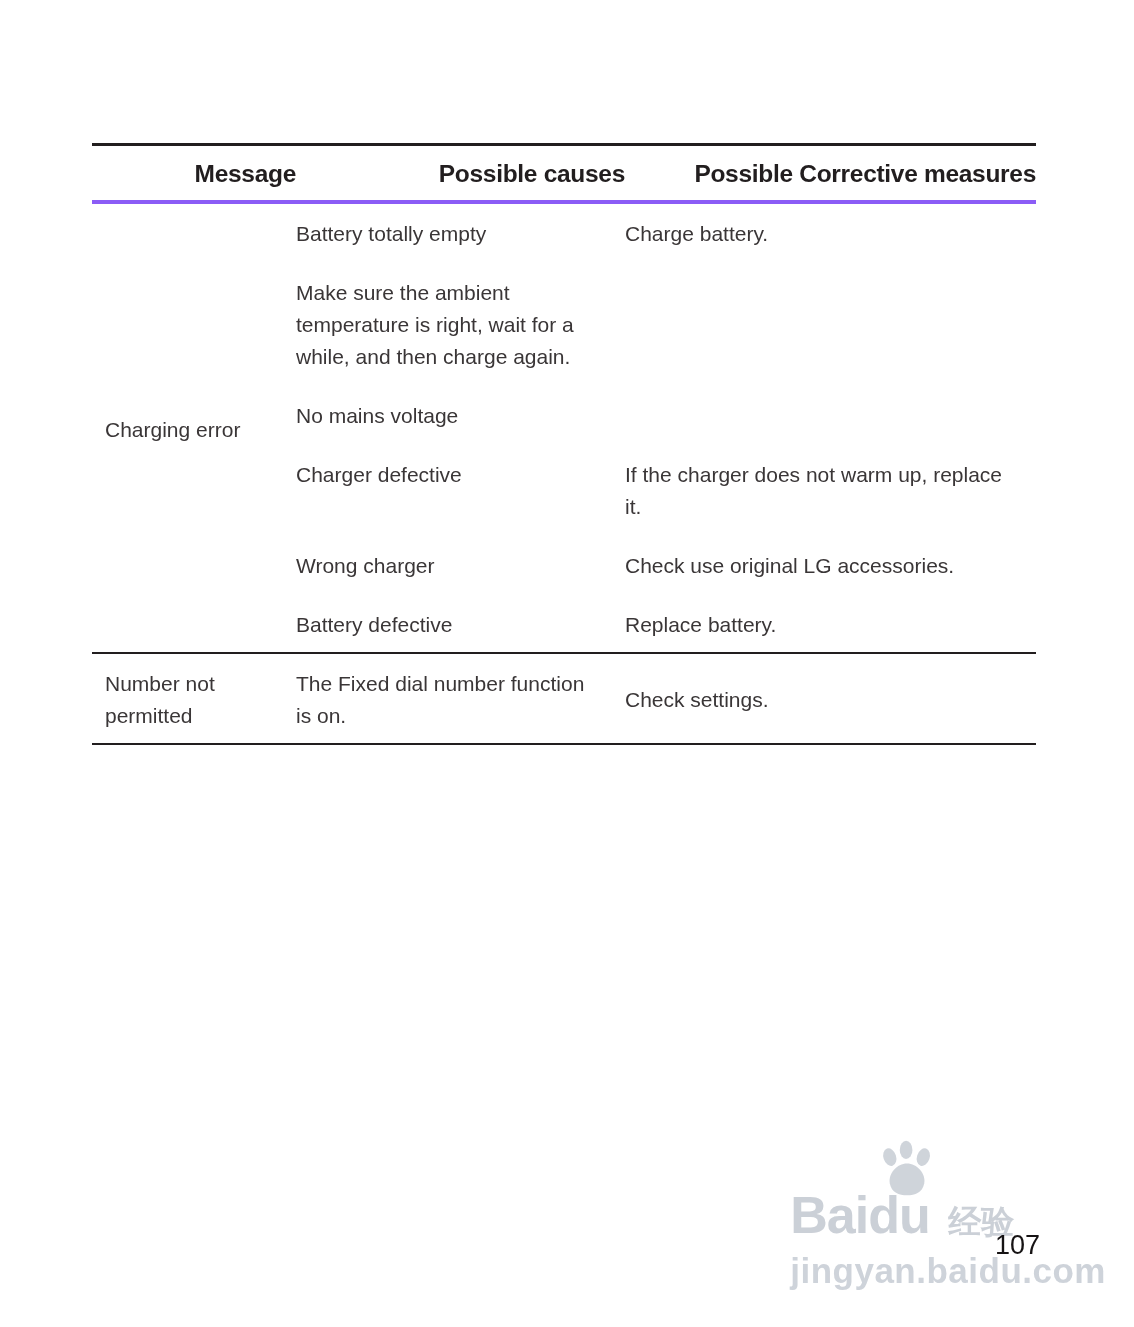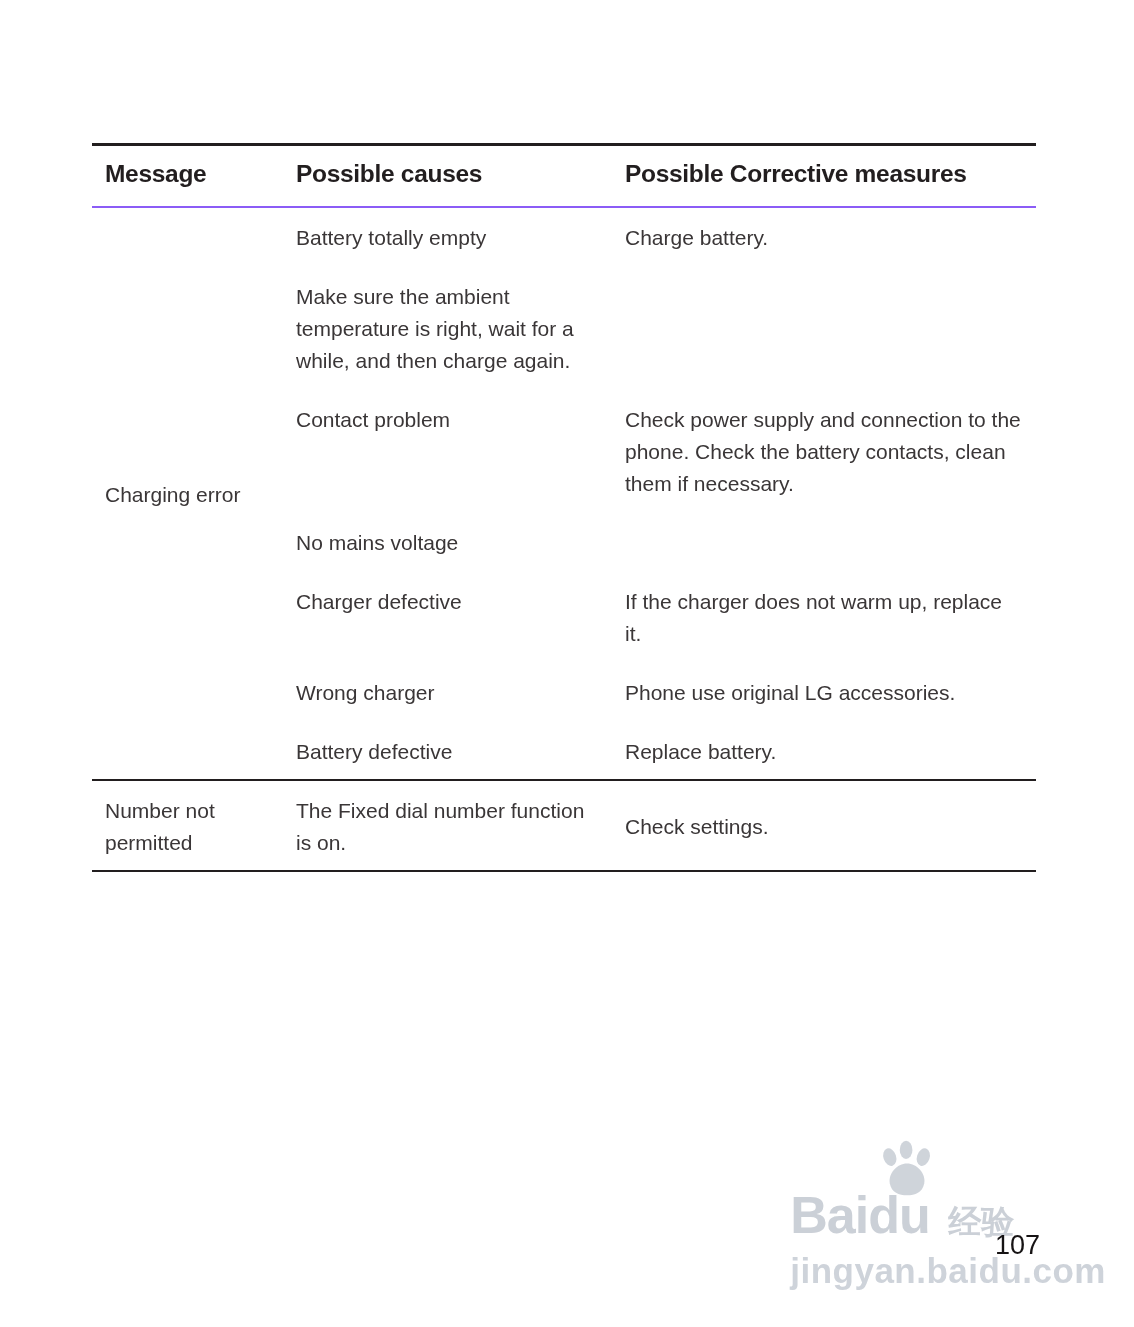--- a/index.html
+++ b/index.html
@@ -17,22 +17,23 @@
   .tbl {
     position: absolute;
     left: 92px; top: 143px; width: 944px;
     border-top: 3px solid #221e1f;
     font-size: 21px;
     line-height: 32px;
   }
   .header-row {
     display: grid;
     grid-template-columns: 191px 329px 1fr;
-    padding: 12px 0 16px 13px;
-    border-bottom: 2px solid #8b5cf6;
+    padding: 12px 0 10px 13px;
+    border-bottom: 4px solid #8b5cf6;
+    text-align: right;
   }
   .header-cell {
     font-weight: bold;
     font-size: 24.5px;
     color: #221e1f;
     letter-spacing: -0.3px;
   }
   .row {
     display: grid;
     grid-template-columns: 191px 1fr;
@@ -111,33 +112,29 @@
           <div class="message-cell">Charging error</div>
           <div class="items">
             <div class="item">
               <div class="cause-cell">Battery totally empty</div>
               <div class="measure-cell">Charge battery.</div>
             </div>
             <div class="item">
               <div class="measure-cell">Make sure the ambient temperature is right, wait for a while, and then charge again.</div>
             </div>
             <div class="item">
-              <div class="cause-cell">Contact problem</div>
-              <div class="measure-cell">Check power supply and connection to the phone. Check the battery contacts, clean them if necessary.</div>
-            </div>
-            <div class="item">
               <div class="cause-cell">No mains voltage</div>
             </div>
             <div class="item">
               <div class="cause-cell">Charger defective</div>
               <div class="measure-cell">If the charger does not warm up, replace it.</div>
             </div>
             <div class="item">
               <div class="cause-cell">Wrong charger</div>
-              <div class="measure-cell">Phone use original LG accessories.</div>
+              <div class="measure-cell">Check use original LG accessories.</div>
             </div>
             <div class="item">
               <div class="cause-cell">Battery defective</div>
               <div class="measure-cell">Replace battery.</div>
             </div>
           </div>
         </div>
         <div class="row">
           <div class="message-cell">Number not permitted</div>
           <div class="items">

